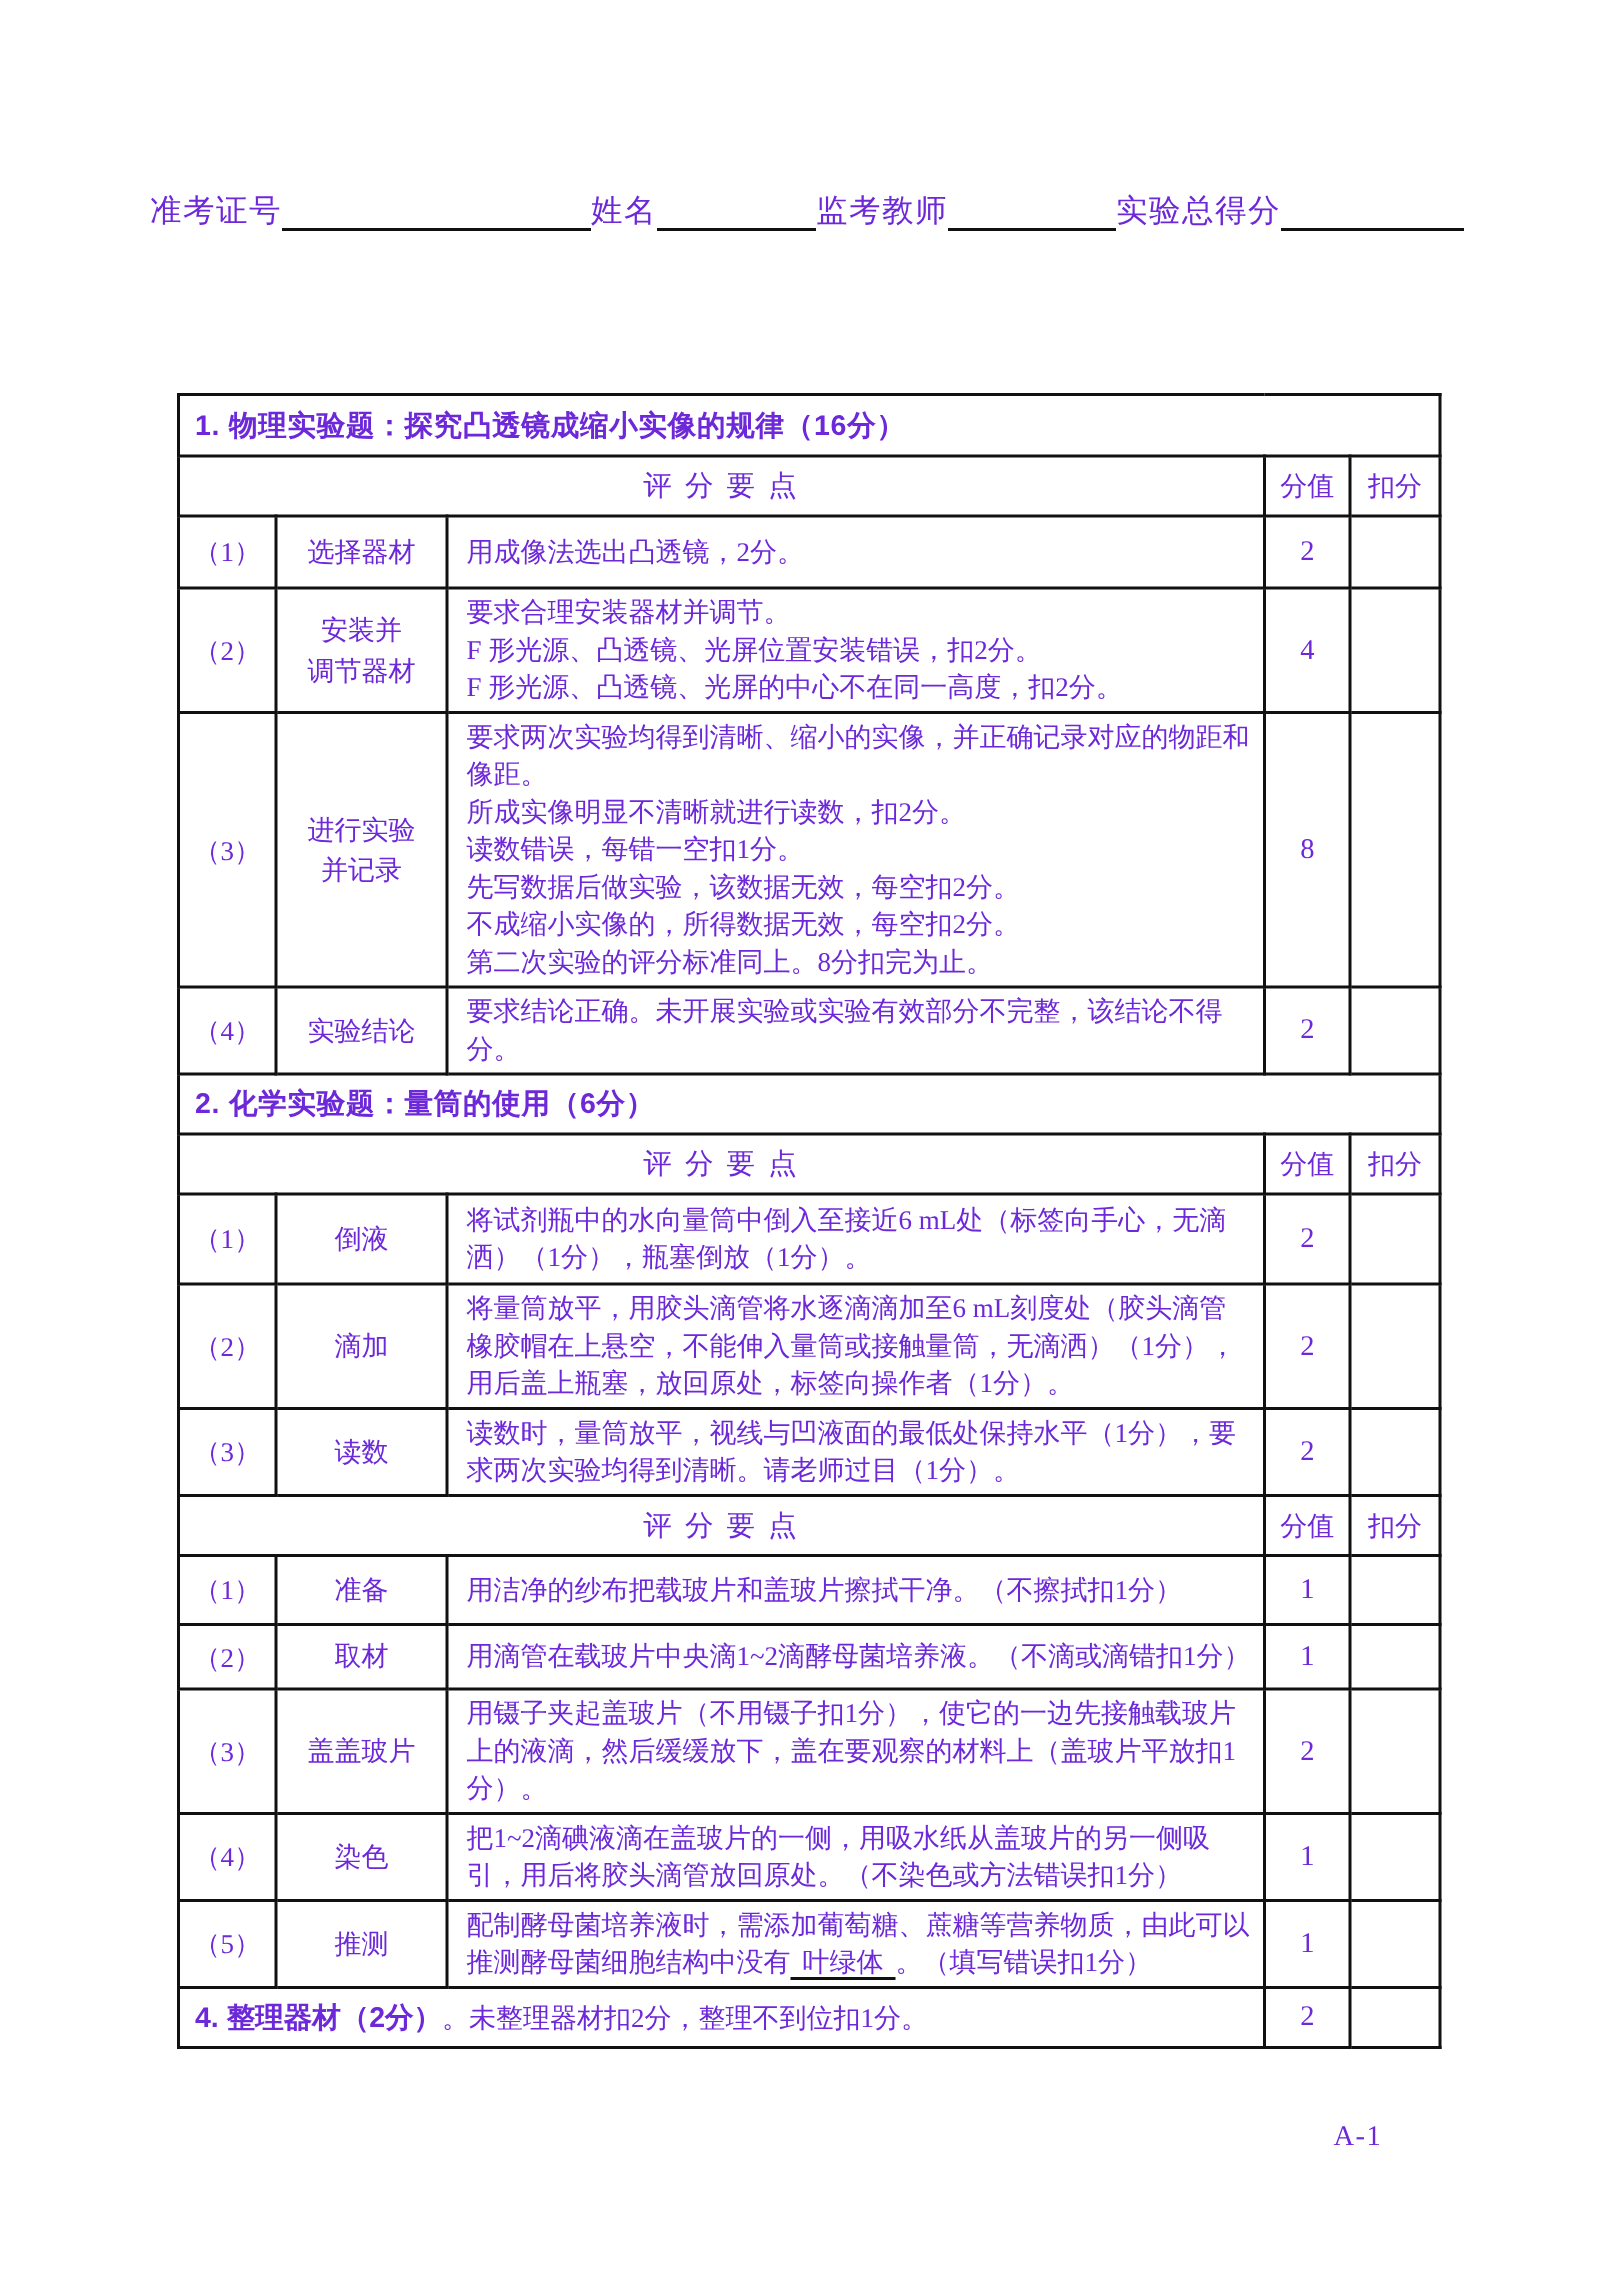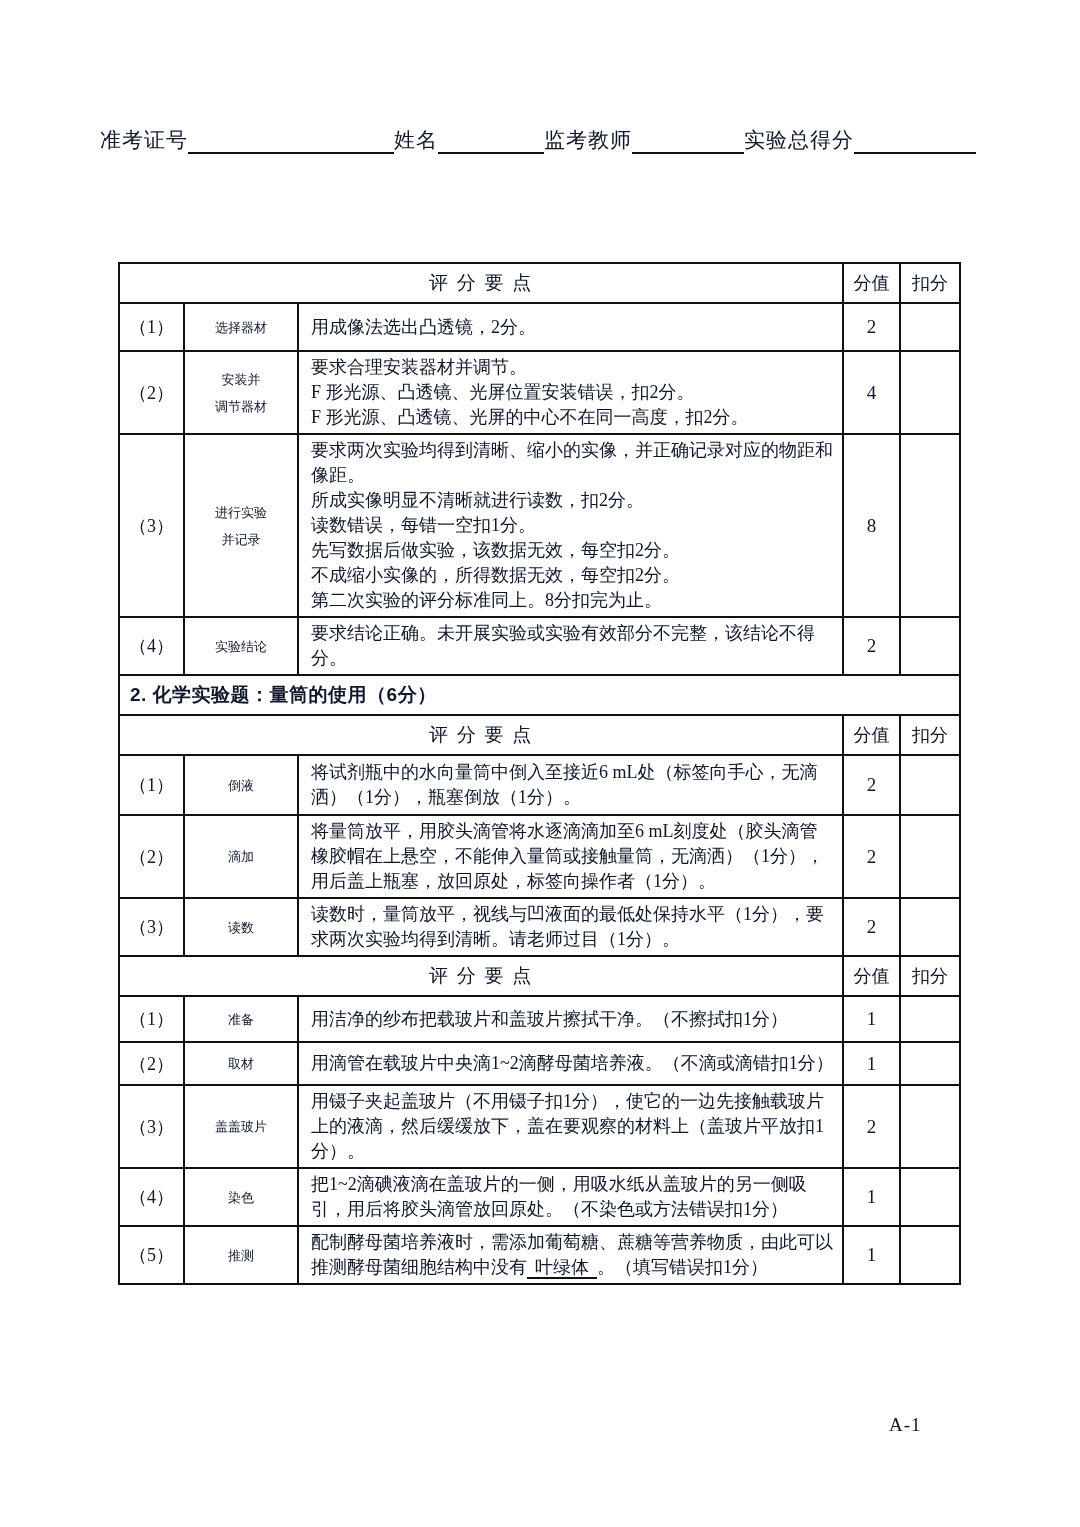--- a/index.html
+++ b/index.html
@@ -1,17 +1,17 @@
 <!DOCTYPE html>
 <html><head>
 <meta charset="utf-8">
 <style>
   html,body{margin:0;padding:0;background:#ffffff;}
   .page{
-    position:relative;width:1080px;height:1527px;background:#fff;color:#0f172a;
+    position:relative;width:1080px;height:1527px;background:#fff;color:#6d28d9;
     font-family:"Liberation Serif","DejaVu Serif",serif;overflow:hidden;
   }
   
   .top-fields{
     position:absolute;top:126px;left:100px;width:876px;
     display:flex;align-items:flex-end;font-size:21px;letter-spacing:1px;
   }
   .tf-label{white-space:nowrap;}
   .blank{border-bottom:2px solid #111;height:26px;}
   .b1{width:206px;} .b2{width:106px;} .b3{width:112px;} .b4{flex:1;}
@@ -28,21 +28,21 @@
     border-collapse:collapse;table-layout:fixed;
   }
   table.score td{border:2px solid #111;vertical-align:middle;overflow:hidden;}
   td.sec-title{
     font-family:"Liberation Sans","DejaVu Sans",sans-serif;font-weight:bold;
     font-size:19px;padding:4px 8px 4px 10px;letter-spacing:0.5px;
   }
   td.points-head{text-align:center;font-size:19px;letter-spacing:2px;}
   td.col-small{text-align:center;font-size:18px;}
   td.num{text-align:center;font-size:18px;}
-  td.nm{text-align:center;font-size:13px;line-height:27px;padding:2px;}
+  td.nm{text-align:center;font-size:18px;line-height:27px;padding:2px;}
   td.desc{padding:3px 8px 3px 12px;font-size:18px;margin-top:16px;}
   .para{line-height:25px;}
   td.val{text-align:center;font-size:19px;}
   td.ded{background:#fff;}
   .ans-underline{border-bottom:2px solid #111;padding:0 8px;}
   td.final-cell{padding:3px 8px 3px 10px;font-size:18px;}
   .final-bold{
     font-family:"Liberation Sans","DejaVu Sans",sans-serif;font-weight:bold;font-size:19px;
   }
   
@@ -68,20 +68,23 @@
   <table class="score">
     <colgroup>
       <col style="width:65px">
         <col style="width:114px">
         <col style="width:545px">
         <col style="width:57px">
         <col style="width:60px">
     </colgroup>
     <tbody>
 
+    <tr style="height:41px">
+      <td colspan="5" class="sec-title">1. 物理实验题：探究凸透镜成缩小实像的规律（16分）</td>
+    </tr>
     <tr style="height:40px">
       <td colspan="3" class="points-head">评 分 要 点</td>
       <td class="col-small">分值</td>
       <td class="col-small">扣分</td>
     </tr>
     <tr style="height:48px">
       <td class="num">（1）</td>
       <td class="nm">
             <div>选择器材</div>
           </td>
@@ -230,19 +233,26 @@
       <td class="nm">
             <div>推测</div>
           </td>
       <td class="desc">
         <div class="para"><span>配制酵母菌培养液时，需添加葡萄糖、蔗糖等营养物质，由此可以推测酵母菌细胞结构中没有</span><span class="ans-underline">叶绿体</span><span>。（填写错误扣1分）</span></div>
       </td>
       <td class="val">1</td>
       <td class="ded"></td>
     </tr>
 
+    <tr style="height:40px">
+      <td colspan="3" class="final-cell">
+        <span class="final-bold">4. 整理器材（2分）</span><span>。未整理器材扣2分，整理不到位扣1分。</span>
+      </td>
+      <td class="val">2</td>
+      <td class="ded"></td>
+    </tr>
 
     </tbody>
   </table>
 
   <div class="footer">A-1</div>
 
 </div>
 
 </body></html>

